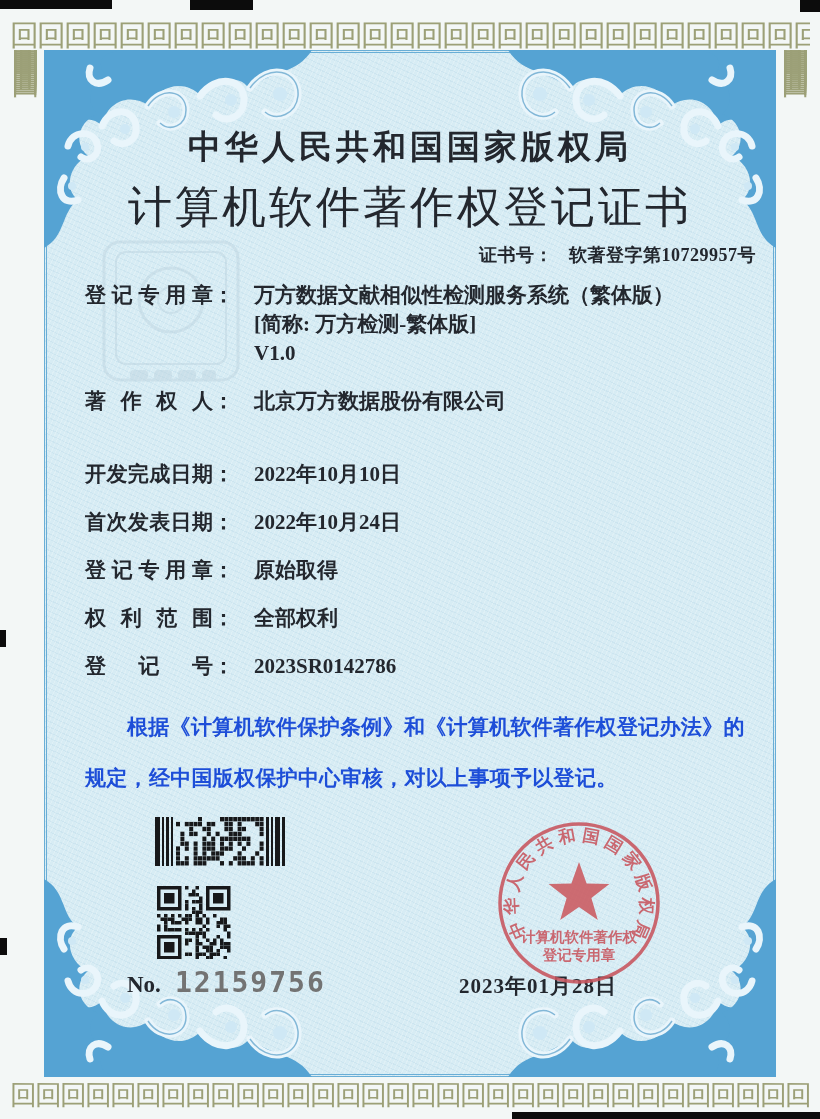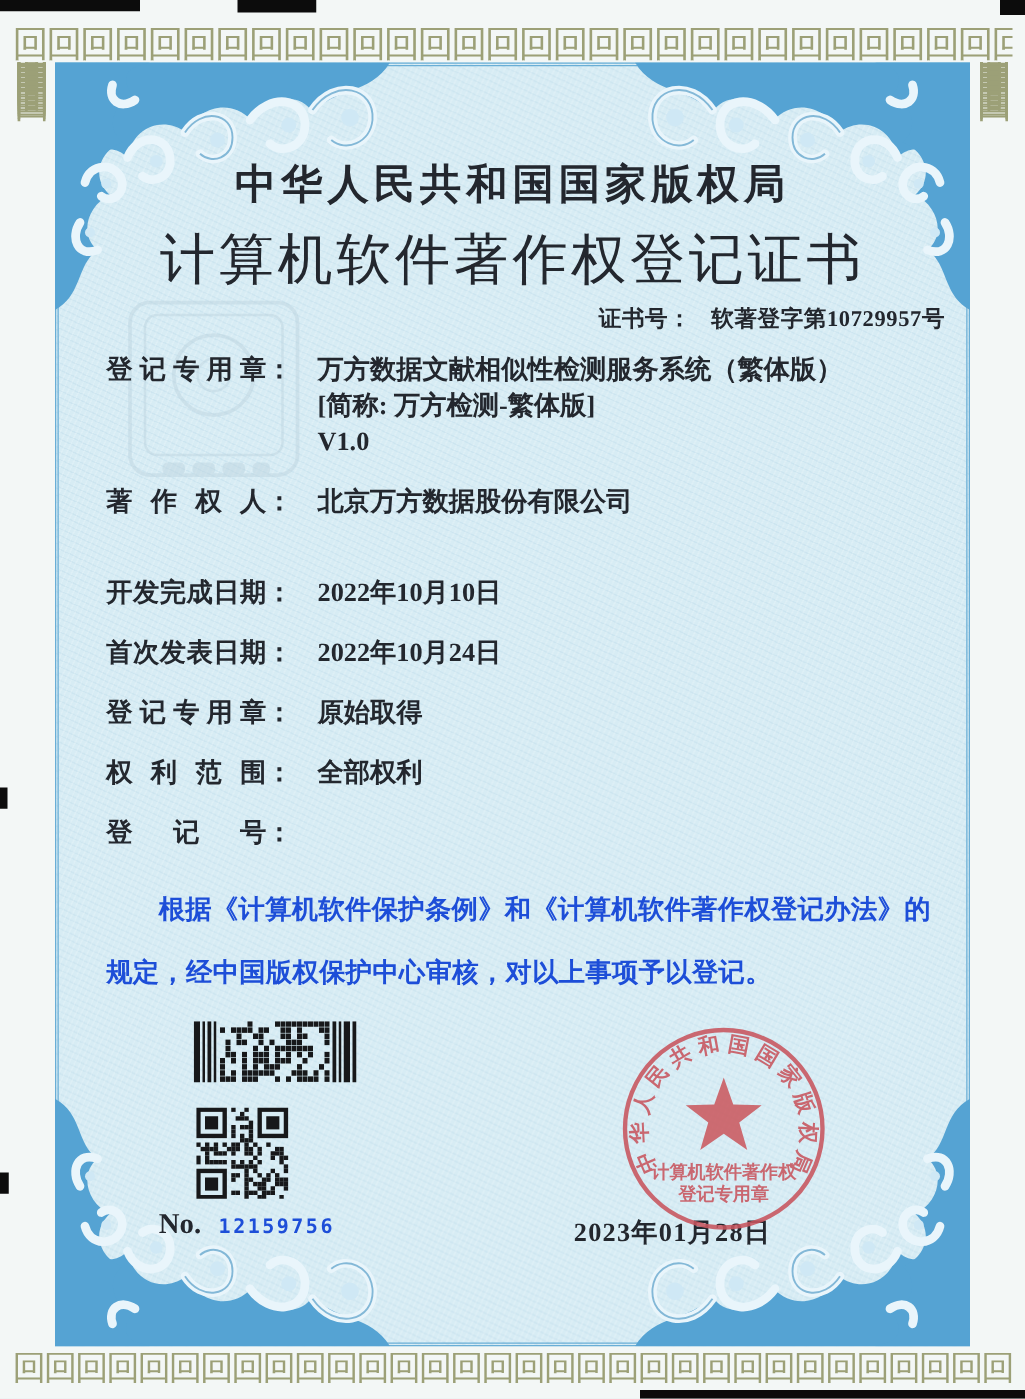--- a/index.html
+++ b/index.html
@@ -70,22 +70,22 @@
     position:absolute;left:85px;top:702px;width:676px;
     font-size:21px;font-weight:600;line-height:51px;color:#1d4ed8;letter-spacing:.3px;
   }
   .statement .ln1{text-indent:2em;}
 
   .barcode{position:absolute;left:155px;top:817px;z-index:3;}
   .qrcode{position:absolute;left:157px;top:886px;z-index:3;}
 
   .serial{position:absolute;left:127px;top:966px;font-size:23px;font-weight:600;}
   .serial .num{
-    color:#1d4ed8;font-family:"DejaVu Sans Mono","Liberation Mono",monospace;
-    font-size:16px;letter-spacing:2px;margin-left:14px;font-weight:700;
+    color:#737373;font-family:"DejaVu Sans Mono","Liberation Mono",monospace;
+    font-size:28px;letter-spacing:2px;margin-left:14px;font-weight:700;
   }
 
   .seal{position:absolute;left:494px;top:818px;width:170px;height:170px;z-index:4;opacity:.88;}
   .issue-date{
     position:absolute;left:459px;top:972px;width:240px;
     font-size:21px;font-weight:700;letter-spacing:1px;z-index:3;
   }
 
   
   .artifact{position:absolute;background:#0c0c0c;z-index:6;}
@@ -220,20 +220,23 @@
     <span class="f-label">权利范围</span>
           <span class="f-colon">：</span>
     <div class="f-value">
             <div>全部权利</div>
           </div>
   </div>
 
   <div class="field-row">
     <span class="f-label">登记号</span>
           <span class="f-colon">：</span>
+    <div class="f-value">
+            <div>2023SR0142786</div>
+          </div>
   </div>
 </div>
 
     <div class="statement" id="statement">
         <div class="ln1">根据《计算机软件保护条例》和《计算机软件著作权登记办法》的</div>
         <div>规定，经中国版权保护中心审核，对以上事项予以登记。</div>
       </div>
 
     <svg class="barcode" id="barcode" width="132" height="49">
         <rect x="0" y="0" width="5" height="49" fill="#17181a"></rect>

